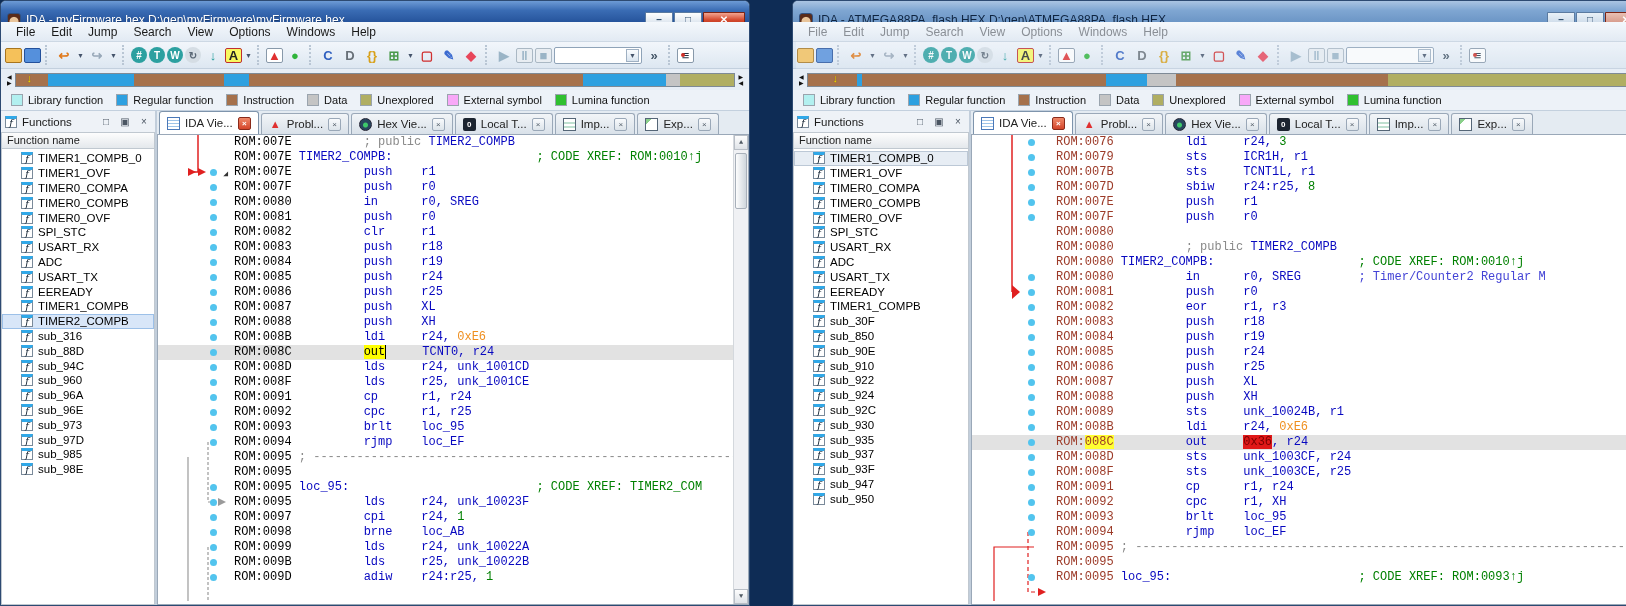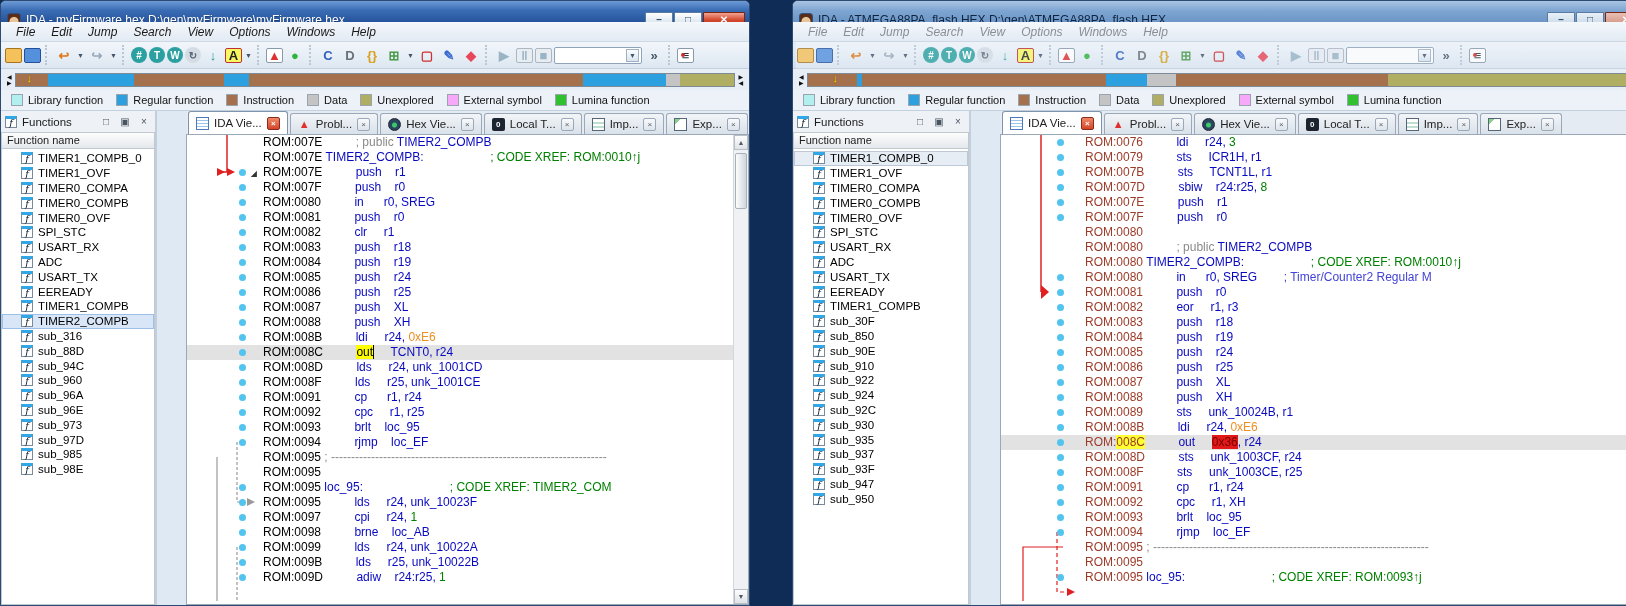--- a/index.html
+++ b/index.html
@@ -21,21 +21,21 @@
   .capbtns{display:flex;gap:1px;}
   .capbtn{width:28px;height:16px;border:1px solid #5a7aa0;border-radius:0 0 4px 4px;
           background:linear-gradient(#fefefe,#cfdbe9);color:#2a4a6a;font-size:10px;line-height:14px;
           text-align:center;font-weight:bold;}
   .capbtn.close{width:42px;background:linear-gradient(#f2a591,#d4492e 50%,#b23217);color:#fff;border-color:#7c2414;}
   .win-right .capbtn{background:linear-gradient(#e9f1f8,#c4d4e4);}
   .win-right .capbtn.close{background:linear-gradient(#e8c0b4,#cf8a78);color:#fff;}
   .menubar{height:20px;display:flex;align-items:center;gap:2px;padding:0 8px;
            background:linear-gradient(#f4f8fc,#e2eaf3);font-size:12px;color:#1a1a1a;border-bottom:1px solid #cdd8e4;}
   .win-right .menubar{color:#8a8f96;}
-  .menu-item{padding:14px 7px;border-radius:2px;font-style:italic;}
+  .menu-item{padding:14px 7px;border-radius:2px;}
   
   .toolbar{height:27px;display:flex;align-items:center;padding:0 4px;gap:2px;
            background:linear-gradient(#f2f6fb,#dde7f1);border-bottom:1px solid #c3d0de;}
   .win-right .toolbar{opacity:.8;}
   .tsep{width:5px;height:20px;margin:0 2px;border-left:2px dotted #b9c6d4;}
   .ticon{position:relative;display:inline-flex;align-items:center;justify-content:center;
          width:20px;height:20px;font-size:13px;font-weight:bold;border-radius:2px;}
   .ticon.boxed{width:17px;height:15px;border-width:1px;border-style:solid;}
   .ticon.circ{width:16px;height:16px;border-radius:50%;font-size:10px;}
   .ticon.dd{width:9px;font-size:7px;color:#44536a;}
@@ -66,41 +66,41 @@
   .ficon{display:inline-flex;align-items:flex-end;justify-content:center;width:12px;height:12px;background:#fff;
          border:1px solid #7a8a9a;border-top:3px solid #30a8e8;font-family:"DejaVu Serif",serif;
          font-style:italic;font-size:10px;line-height:8px;color:#102030;flex:0 0 auto;}
   .fp-colhead{height:17px;background:linear-gradient(#fdfdfd,#e4e8ec);border:1px solid #c0c8d0;
               font-size:11px;color:#222;padding:1px 5px;}
   .fp-list{flex:1;background:#fff;border:1px solid #c0c8d0;border-top:none;overflow:hidden;padding-top:2px;}
   .frow{height:14.8px;display:flex;align-items:center;gap:5px;padding-left:18px;font-size:11.5px;
         color:#000;white-space:nowrap;border:1px solid transparent;}
   .win-left .frow.sel{background:#d8e6f8;border-color:#9cc0e8;}
   .win-right .frow.sel{background:#e7edf4;border-color:#bcc8d6;}
-  .codewrap{flex:1;display:flex;flex-direction:column;min-width:0;min-height:0;margin-left:29px;}
+  .codewrap{flex:1;display:flex;flex-direction:column;min-width:0;min-height:0;}
   
   .tabbar{height:24px;display:flex;align-items:flex-end;gap:2px;padding:2px 2px 0 2px;background:#e4ebf2;
           border-bottom:1px solid #9aa8b8;}
   .tab{display:flex;align-items:center;gap:5px;height:21px;padding:0 7px;font-size:11.5px;color:#222;
        border:1px solid #9aa8b8;border-bottom:none;border-radius:3px 3px 0 0;
        background:linear-gradient(#f2f5f8,#d9e1e9);white-space:nowrap;}
   .tab.active{background:#fff;height:23px;border-color:#7e94ac;}
   .tclose{width:13px;height:13px;border:1px solid #9aa8b8;border-radius:2px;background:linear-gradient(#f8fafc,#dde4ea);
           font-size:8px;line-height:11px;text-align:center;color:#55606c;}
   .tab.active .tclose{background:linear-gradient(#f08868,#d4452a);border-color:#8a2a1a;color:#fff;font-weight:bold;}
   .tabicon{width:13px;height:13px;display:inline-flex;align-items:center;justify-content:center;font-size:9px;flex:0 0 auto;}
   .ti-ida-view{border:1px solid #4a78b8;background:repeating-linear-gradient(#fff 0 2px,#9ec4e8 2px 3px);}
   .ti-problems{color:#e03030;font-size:11px;}
   .ti-hex-view{border-radius:50%;border:1px solid #223;background:radial-gradient(circle at 50% 55%,#3dc86a 0 2px,#28465e 3px);}
   .ti-local-types{background:#1c2430;color:#fff;border-radius:2px;font-size:8px;font-weight:bold;}
   .ti-imports{border:1px solid #567;background:linear-gradient(#fff 0 3px,#bfe0d0 3px 5px,#fff 5px 7px,#bfe0d0 7px 9px,#fff 9px);}
   .ti-exports{border:1px solid #567;background:linear-gradient(135deg,#8ad08a 0 4px,#fff 4px);}
   
   .codepane{flex:1;position:relative;background:#fff;border:1px solid #9aa8b8;border-top:none;overflow:hidden;
-            font-family:Liberation Sans, sans-serif;font-size:12px;}
+            font-family:Liberation Mono, monospace;font-size:12px;}
   .arrowsvg{position:absolute;left:0;top:0;pointer-events:none;}
   .ln{height:15px;line-height:15px;display:flex;white-space:nowrap;}
   .ln.sel{background:#e2e2e2;}
   .mg{position:relative;flex:0 0 auto;height:15px;}
   .win-left .mg{width:76px;}
   .win-right .mg{width:84px;}
   .dot{position:absolute;top:4px;width:7px;height:7px;border-radius:50%;background:#52c4ee;}
   .win-left .dot{left:52px;}
   .win-right .dot{left:56px;}
   .tri{position:absolute;right:6px;top:1px;font-size:8px;color:#333;font-style:normal;}

